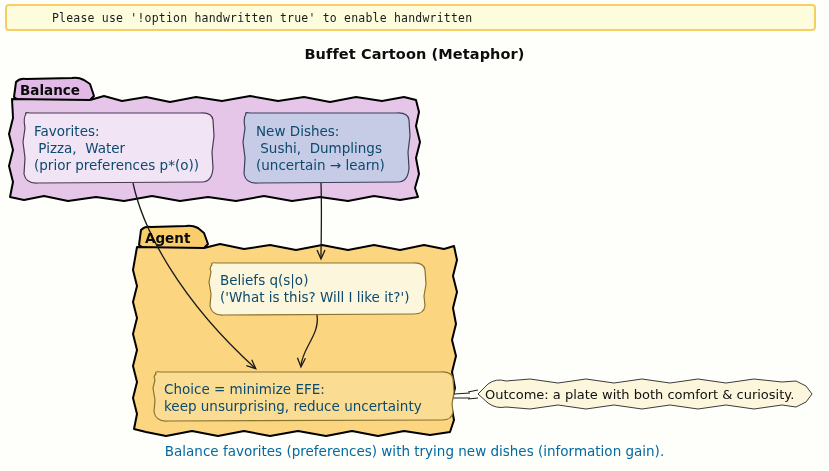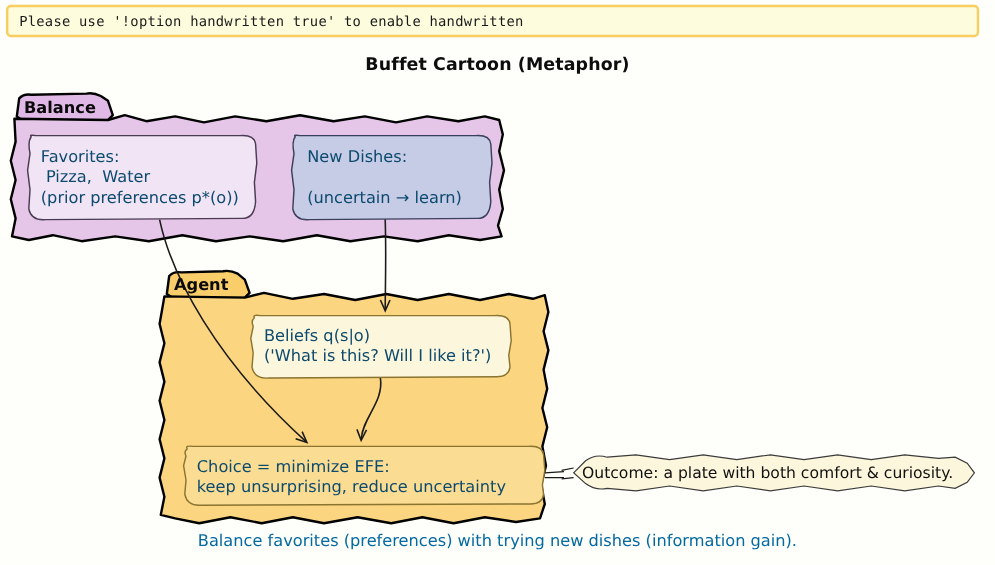--- a/index.html
+++ b/index.html
@@ -31,20 +31,21 @@
     display: flex;
     align-items: center;
   }
   #warning-banner .wtext {
     font-family: "DejaVu Sans Mono", monospace;
     font-size: 11.5px;
     color: #1A1A1A;
     padding-left: 9px;
     letter-spacing: 0.2px;
     white-space: pre;
+    margin-left: 36px;
   }
 
   
   #diagram-title {
     position: absolute;
     left: 0;
     top: 46px;
     width: 829px;
     text-align: center;
     font-size: 14.5px;
@@ -174,20 +175,21 @@
   </svg>
 
   <div class="pkg-label" style="left:20px; top:82px;">Balance</div>
   <div class="pkg-label" style="left:145px; top:230px;">Agent</div>
 
   <div class="txt" style="left:34px; top:123px;">Favorites:</div>
   <div class="txt" style="left:34px; top:140px;"> Pizza,  Water</div>
   <div class="txt" style="left:34px; top:157px;">(prior preferences p*(o))</div>
 
   <div class="txt" style="left:256px; top:123px;">New Dishes:</div>
+  <div class="txt" style="left:256px; top:140px;"> Sushi,  Dumplings</div>
   <div class="txt" style="left:256px; top:157px;">(uncertain → learn)</div>
 
   <div class="txt" style="left:220px; top:272px;">Beliefs q(s|o)</div>
   <div class="txt" style="left:220px; top:289px;">('What is this? Will I like it?')</div>
 
   <div class="txt" style="left:164px; top:381px;">Choice = minimize EFE:</div>
   <div class="txt" style="left:164px; top:398px;">keep unsurprising, reduce uncertainty</div>
 
   <div class="note-txt" style="left:485px; top:387px;text-align:right;">Outcome: a plate with both comfort &amp; curiosity.</div>
 

